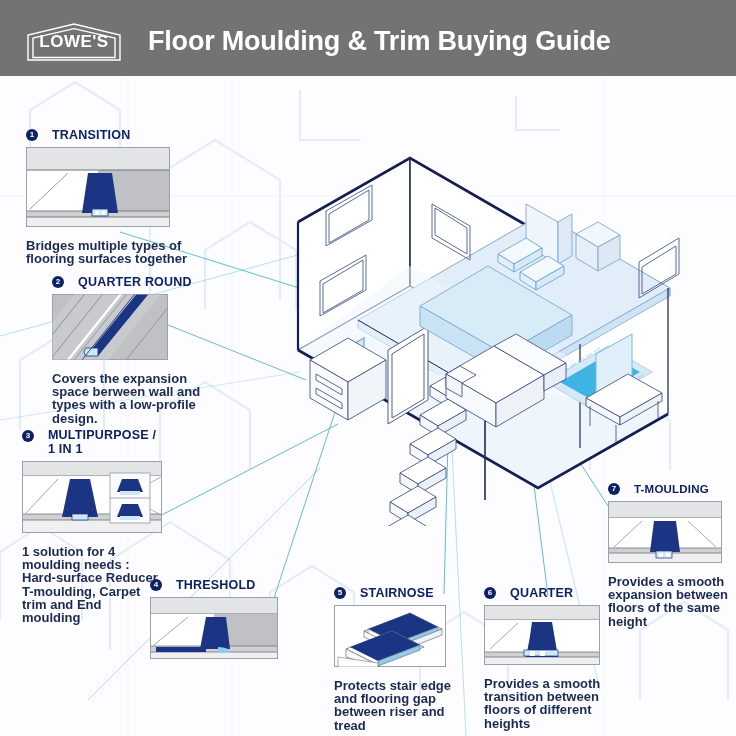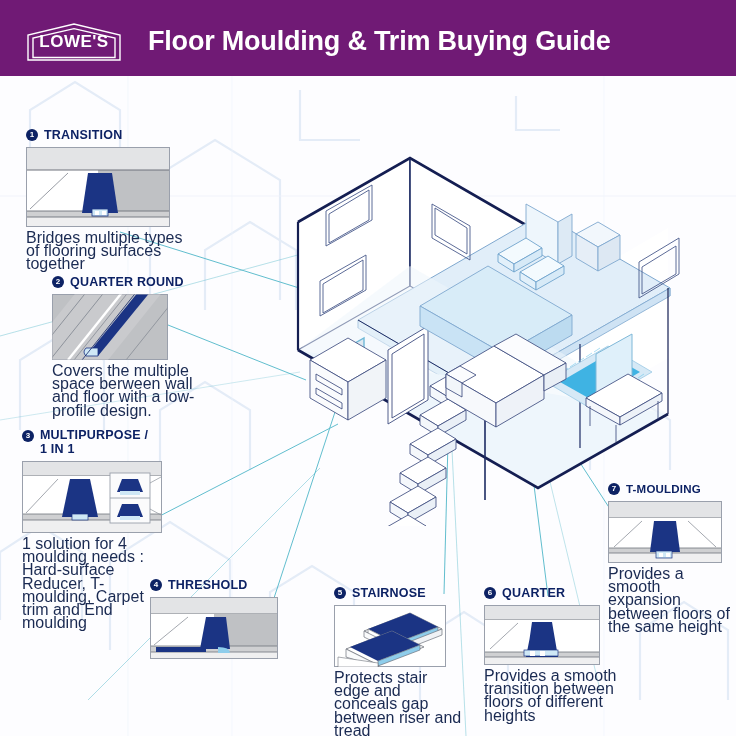--- a/index.html
+++ b/index.html
@@ -10,21 +10,21 @@
     -webkit-font-smoothing:antialiased;
   }
   #page{position:relative;width:736px;height:736px;background:#fdfdff;overflow:hidden;}
 
   
   #bg-watermark{position:absolute;inset:0;z-index:0;pointer-events:none;}
 
   
   #header{
     position:absolute;left:0;top:0;width:736px;height:76px;
-    background:#701a75;z-index:5;text-align:center;
+    background:#737373;z-index:5;text-align:center;
   }
   #logo-box{
     position:absolute;left:22px;top:22px;width:104px;height:40px;
   }
   #logo-text{
     position:absolute;left:0;top:0;width:104px;height:40px;
     display:flex;align-items:center;justify-content:center;
     color:#ffffff;font-size:17px;font-weight:bold;letter-spacing:.5px;
     font-family:"Liberation Sans","DejaVu Sans",sans-serif;
   }
@@ -43,26 +43,27 @@
   
   .callout{position:absolute;z-index:20;}
   .co-head{display:flex;align-items:center;gap:6px;margin-bottom:5px;}
   .badge{
     width:12px;height:12px;border-radius:50%;background:#0d2264;
     color:#ffffff;font-size:8px;font-weight:bold;line-height:12px;
     text-align:center;flex:0 0 auto;
   }
   .co-title{
     color:#0d2264;font-size:12.5px;font-weight:bold;letter-spacing:.2px;
-    white-space:nowrap;line-height:14px;
+    white-space:nowrap;line-height:14px;margin-left:8px;
   }
   .co-title.two-line{white-space:normal;}
   .co-desc{
-    color:#1a2a52;font-size:16px;line-height:13.2px;margin-top:4px;
+    color:#1a2a52;font-size:13px;line-height:13.2px;margin-top:12px;
     max-width:170px;
+    font-weight:bold;
   }
   .fig{display:block;}
 </style>
 </head>
 <body>
 
 <div id="page">
 
   <svg id="bg-watermark" width="736" height="736" viewBox="0 0 736 736">
     <g fill="none" stroke="#e4ecf7" stroke-width="2.2">
@@ -336,21 +337,21 @@
         <line x1="-2" y1="66" x2="62" y2="-14" stroke="#8d929b" stroke-width="1"></line>
         <line x1="16" y1="66" x2="80" y2="-14" stroke="#ffffff" stroke-width="2.4"></line>
         <line x1="22" y1="66" x2="86" y2="-14" stroke="#8d929b" stroke-width=".9"></line>
         <line x1="74" y1="66" x2="138" y2="-14" stroke="#8d929b" stroke-width=".9"></line>
 
         <path d="M34 62 L96 -14 L108 -14 L46 62 Z" fill="#1b3484"></path>
         <path d="M34 62 Q30 58 34 54 L46 54 L46 62 Z" fill="#cfe8f6" stroke="#1b3484" stroke-width=".8"></path>
         <line x1="30" y1="66" x2="94" y2="-14" stroke="#0d2264" stroke-width=".8"></line>
       </g>
     </svg>
-    <div class="co-desc">Covers the multiple space berween wall and floor with a low-profile design.</div>
+    <div class="co-desc">Covers the expansion space berween wall and types with a low-profile design.</div>
   </div>
 
   <div class="callout" style="left:22px;top:428px;width:150px;">
     <div class="co-head" style="align-items:flex-start;">
       <div class="badge" style="margin-top:2px;">3</div>
       <div class="co-title two-line" style="max-width:118px;">MULTIPURPOSE / 1 IN 1</div>
     </div>
     <svg class="fig" width="140" height="72" viewBox="0 0 140 72" style="margin-top:3px;">
       <rect x="0.5" y="0.5" width="139" height="71" fill="#ffffff" stroke="#9aa0ac" stroke-width="1"></rect>
       <rect x="1" y="1" width="138" height="14" fill="#e3e4e6"></rect>
@@ -413,21 +414,21 @@
       <path d="M62 38 L104 22 L104 27 L62 43 Z" fill="#8ecdeb" stroke="#6e737c" stroke-width=".7"></path>
       <path d="M30 26 L30 32 L62 48 L62 42 Z" fill="#fafbfc" stroke="#6e737c" stroke-width=".7"></path>
       <path d="M62 42 L108 24 L108 30 L62 48 Z" fill="#f0f2f5" stroke="#6e737c" stroke-width=".7"></path>
 
       <path d="M12 44 L58 26 L90 42 L44 60 Z" fill="#ffffff" stroke="#6e737c" stroke-width=".8"></path>
       <path d="M16 42 L58 26 L86 40 L44 56 Z" fill="#1b3484"></path>
       <path d="M44 56 L86 40 L86 45 L44 61 Z" fill="#8ecdeb" stroke="#6e737c" stroke-width=".7"></path>
       <path d="M12 44 L12 52 L44 62 L44 60 Z" fill="#fafbfc" stroke="#6e737c" stroke-width=".7"></path>
       <path d="M4 52 L4 62 L44 62 L44 58 Z" fill="#ffffff" stroke="#6e737c" stroke-width=".6"></path>
     </svg>
-    <div class="co-desc" style="max-width:130px;">Protects stair edge and conceals gap between riser and tread</div>
+    <div class="co-desc" style="max-width:130px;">Protects stair edge and flooring gap between riser and tread</div>
   </div>
 
   <div class="callout" style="left:484px;top:586px;width:150px;">
     <div class="co-head">
       <div class="badge">6</div>
       <div class="co-title">QUARTER</div>
     </div>
     <svg class="fig" width="116" height="60" viewBox="0 0 116 60">
       <rect x="0.5" y="0.5" width="115" height="59" fill="#ffffff" stroke="#9aa0ac" stroke-width="1"></rect>
       <rect x="1" y="1" width="114" height="14" fill="#e3e4e6"></rect>

